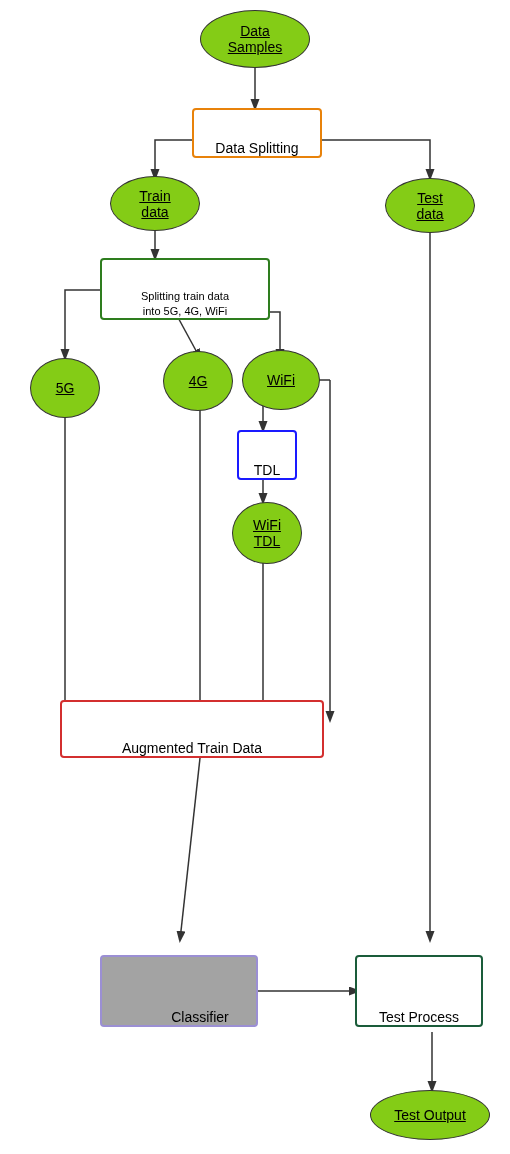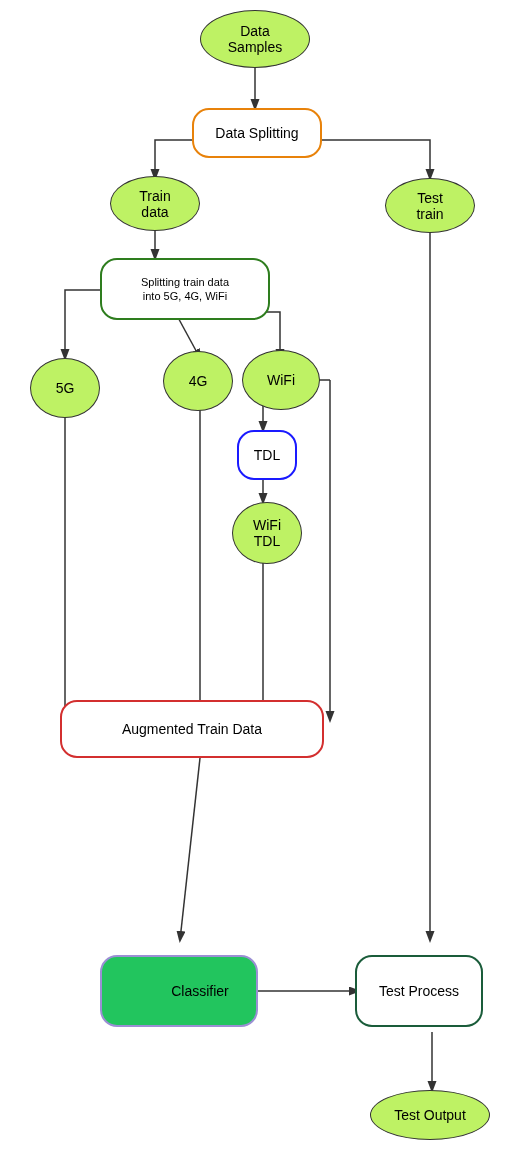--- a/index.html
+++ b/index.html
@@ -21,31 +21,33 @@
     .node {
       position: absolute;
       display: flex;
       align-items: center;
       justify-content: center;
       text-align: center;
     }
     .ellipse {
       border: 1.5px solid #333;
       border-radius: 50%;
-      background: #bef264;
+      background: #84cc16;
+      text-decoration: underline;
     }
     .rect {
-      border-radius: 17px;
+      border-radius: 4px;
       background: #fff;
+      align-items: flex-end;
     }
     .orange-border { border: 2.5px solid #e8820a; }
     .green-border { border: 2.5px solid #2e7d1e; }
     .blue-border { border: 2.5px solid #1a1aff; }
     .red-border { border: 2.5px solid #d32f2f; }
-    .lavender-border { border: 2px solid #9b8fd4; background: #22c55e; padding-left: 42px; }
+    .lavender-border { border: 2px solid #9b8fd4; background: #a3a3a3; padding-left: 42px; }
     .dark-green-border { border: 2.5px solid #1a5c3a; }
 
     
     .arrows-svg {
       position: absolute;
       top: 0; left: 0;
       width: 510px;
       height: 1154px;
       pointer-events: none;
     }
@@ -108,21 +110,21 @@
     <span>Data Splitting</span>
   </div>
 
   <div class="node ellipse" style="left:110px; top:176px; width:90px; height:55px;">
     <span style="white-space:pre-line;">Train
 data</span>
   </div>
 
   <div class="node ellipse" style="left:385px; top:178px; width:90px; height:55px;">
     <span style="white-space:pre-line;">Test
-train</span>
+data</span>
   </div>
 
   <div class="node rect green-border" style="left:100px; top:258px; width:170px; height:62px; line-height:1.3;">
     <span style="white-space:pre-line; font-size:11px;">Splitting train data
 into 5G, 4G, WiFi</span>
   </div>
 
   <div class="node ellipse" style="left:30px; top:358px; width:70px; height:60px;">
     <span>5G</span>
   </div>

